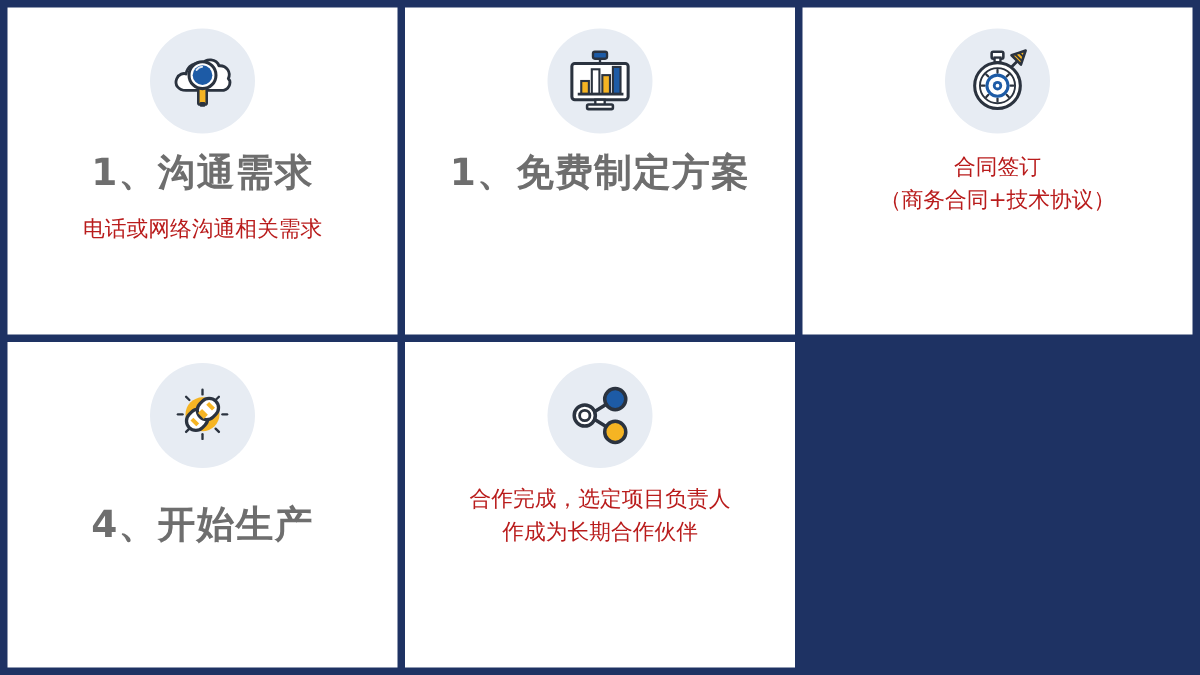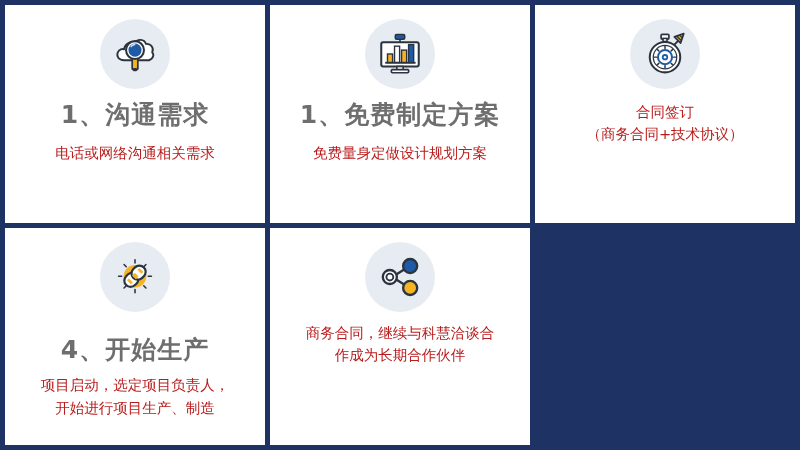--- a/index.html
+++ b/index.html
@@ -115,21 +115,20 @@
         <rect x="34" y="27" width="6.5" height="16" fill="#f5b423" stroke="#2b333f" stroke-width="1.8"></rect>
         <rect x="43" y="20" width="6.5" height="23" fill="#1d5ba6" stroke="#2b333f" stroke-width="1.8"></rect>
 
         <line x1="13" y1="43.2" x2="52" y2="43.2" stroke="#2b333f" stroke-width="2.4"></line>
 
         <rect x="28" y="48" width="8" height="5" fill="#ffffff" stroke="#2b333f" stroke-width="2"></rect>
         <rect x="21" y="52" width="22" height="4" rx="1.2" fill="#ffffff" stroke="#2b333f" stroke-width="2.2"></rect>
       </svg>
     </div>
     <div class="step-title">1、免费制定方案</div>
-    <div class="step-desc">免费量身定做设计规划方案</div>
   </div>
 
   <div class="step-card row-top">
     <div class="icon-badge">
       <svg width="50" height="50" viewBox="0 0 64 64">
 
         <line x1="33" y1="31" x2="52" y2="12" stroke="#2b333f" stroke-width="2.4" stroke-linecap="round"></line>
         <path d="M44 10 L56 6 L52 18 Z" fill="#f5b423" stroke="#2b333f" stroke-width="2.2" stroke-linejoin="round"></path>
         <line x1="47" y1="9" x2="53" y2="15" stroke="#2b333f" stroke-width="1.6"></line>
         <line x1="50.5" y1="7.8" x2="54.5" y2="11.8" stroke="#2b333f" stroke-width="1.6"></line>
@@ -179,37 +178,35 @@
         <g transform="rotate(-45 32 31)">
           <rect x="16" y="23" width="19" height="16" rx="8" fill="#ffffff" stroke="#2b333f" stroke-width="2.8"></rect>
           <rect x="29" y="23" width="19" height="16" rx="8" fill="#ffffff" stroke="#2b333f" stroke-width="2.8"></rect>
           <rect x="30" y="27.5" width="5" height="7" fill="#f5b423"></rect>
           <rect x="21" y="27.5" width="3.5" height="7" fill="#f5b423"></rect>
           <rect x="40" y="27.5" width="3.5" height="7" fill="#f5b423"></rect>
         </g>
       </svg>
     </div>
     <div class="step-title">4、开始生产</div>
-    <div class="step-desc">项目启动，选定项目负责人，
-开始进行项目生产、制造</div>
   </div>
 
 
   <div class="step-card row-bottom">
     <div class="icon-badge">
       <svg width="50" height="50" viewBox="0 0 64 64">
 
         <line x1="22" y1="32" x2="43" y2="19" stroke="#2b333f" stroke-width="3" stroke-linecap="round"></line>
         <line x1="22" y1="32" x2="43" y2="45" stroke="#2b333f" stroke-width="3" stroke-linecap="round"></line>
 
         <circle cx="19" cy="32" r="9" fill="#ffffff" stroke="#2b333f" stroke-width="3"></circle>
         <circle cx="19" cy="32" r="4.4" fill="#ffffff" stroke="#2b333f" stroke-width="2.4"></circle>
 
         <circle cx="45" cy="18" r="9" fill="#1d5ba6" stroke="#2b333f" stroke-width="3"></circle>
 
         <circle cx="45" cy="46" r="9" fill="#f5b423" stroke="#2b333f" stroke-width="3"></circle>
       </svg>
     </div>
-    <div class="step-desc">商务合同，继续与科慧洽谈合
+    <div class="step-desc">合作完成，选定项目负责人
 作成为长期合作伙伴</div>
   </div>
 
 </div>
 
 </body></html>

